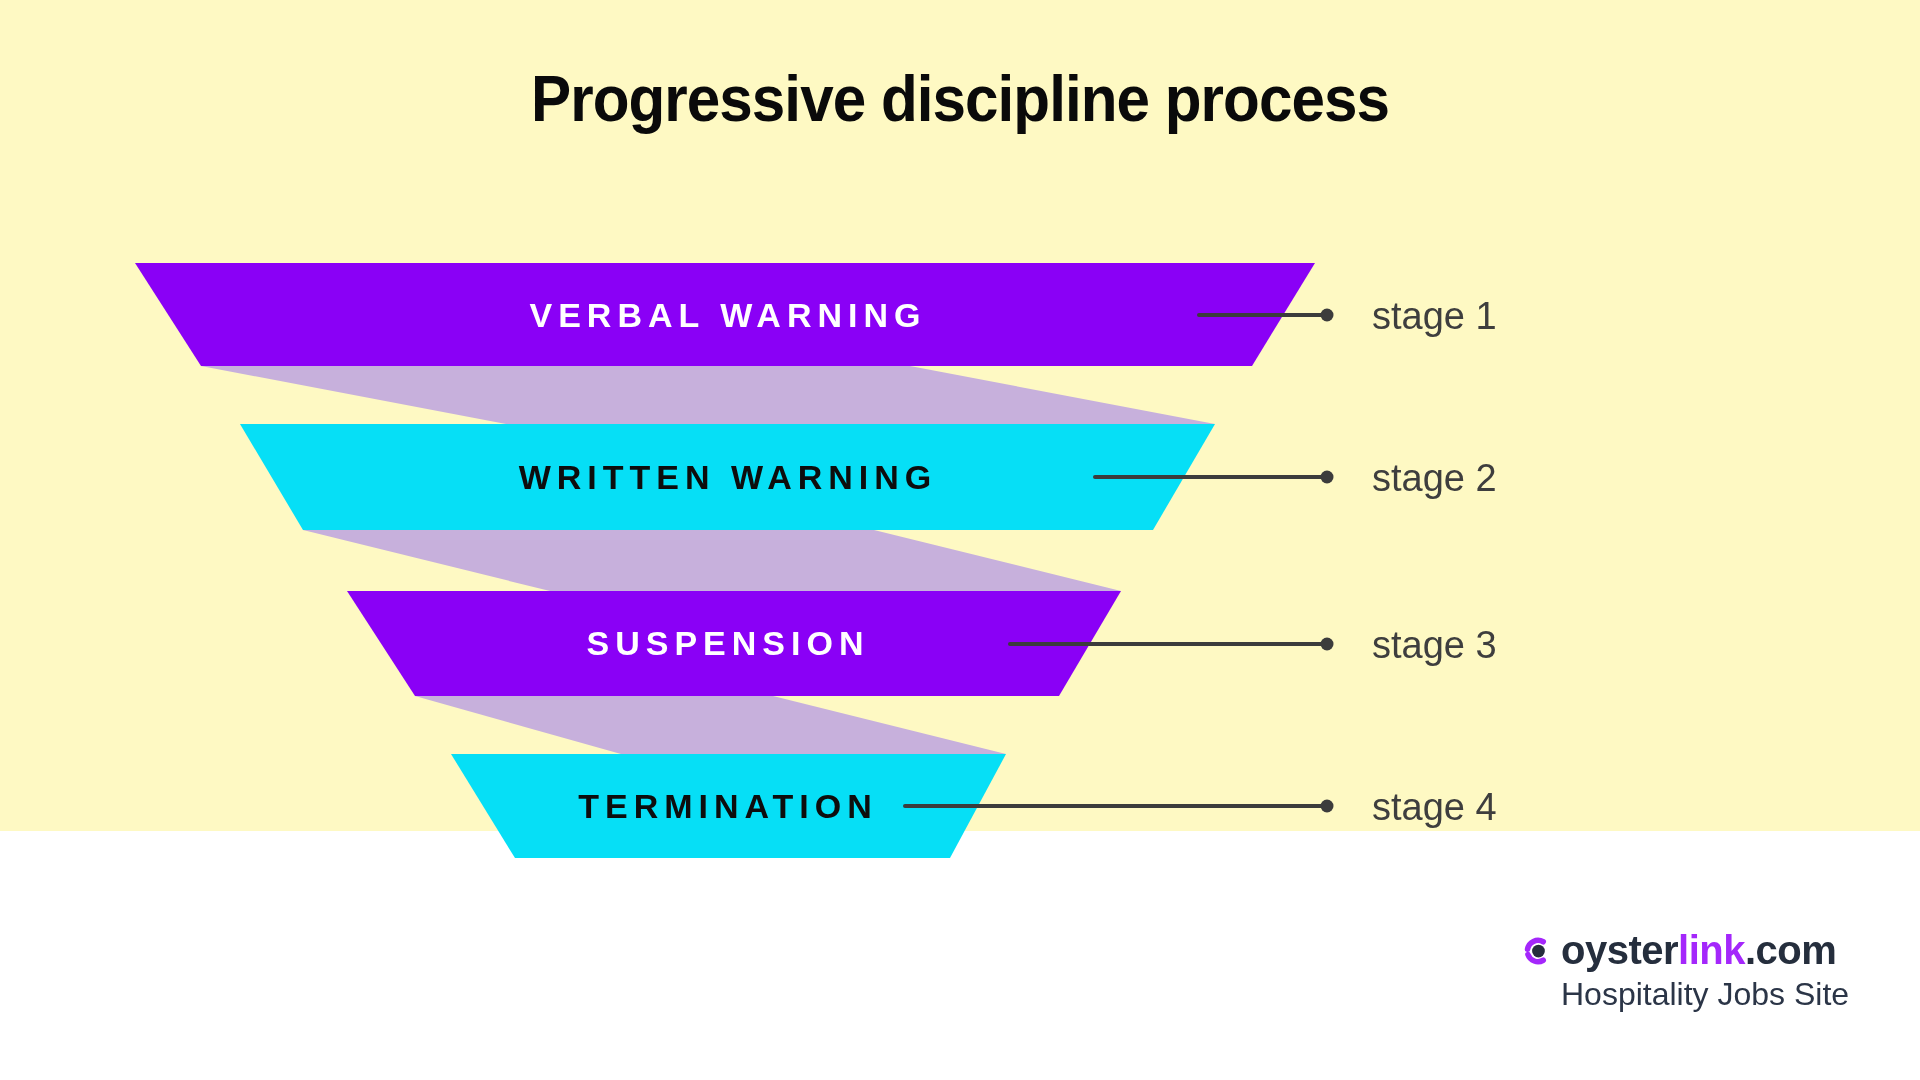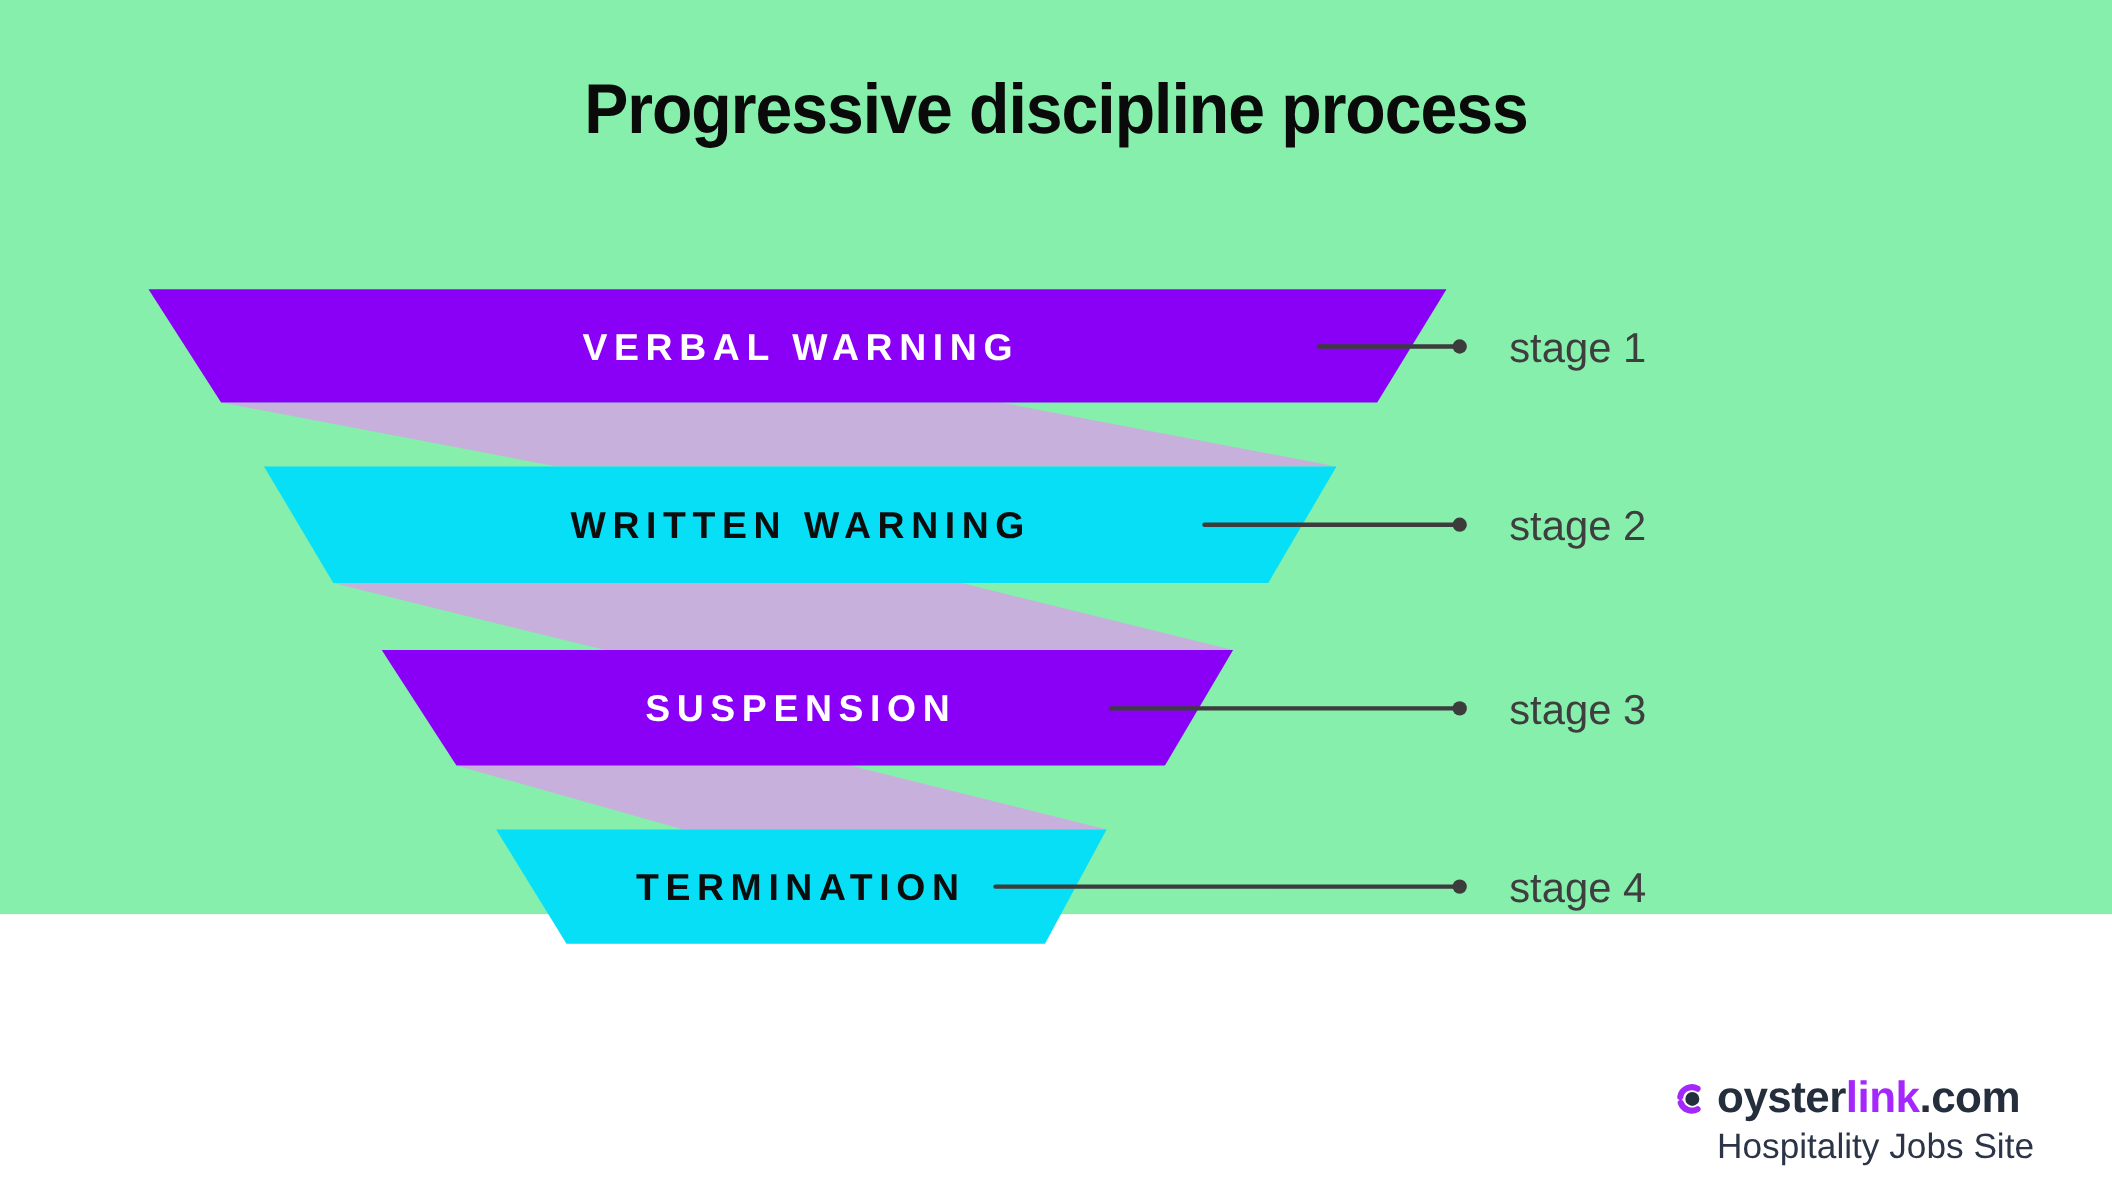--- a/index.html
+++ b/index.html
@@ -8,21 +8,21 @@
     background: #ffffff;
     width: 1920px;
     height: 1080px;
     overflow: hidden;
     font-family: "Liberation Sans", sans-serif;
   }
   .canvas {
     position: relative;
     width: 1920px;
     height: 831px;
-    background: #86efac;
+    background: #fef9c3;
   }
   .page-title {
     position: absolute;
     top: 62px;
     left: 0;
     width: 1920px;
     margin: 0;
     text-align: center;
     font-size: 64px;
     font-weight: 700;
@@ -44,21 +44,21 @@
     letter-spacing: 6px;
   }
   .stage-label {
     font-family: "Liberation Sans", sans-serif;
     font-weight: 400;
     font-size: 38px;
   }
   .logo {
     position: absolute;
     left: 1522px;
-    top: 976px;
+    top: 928px;
     width: 380px;
   }
   .logo-row {
     display: flex;
     align-items: center;
   }
   .logo-mark {
     width: 34px;
     height: 34px;
     margin-right: 5px;

